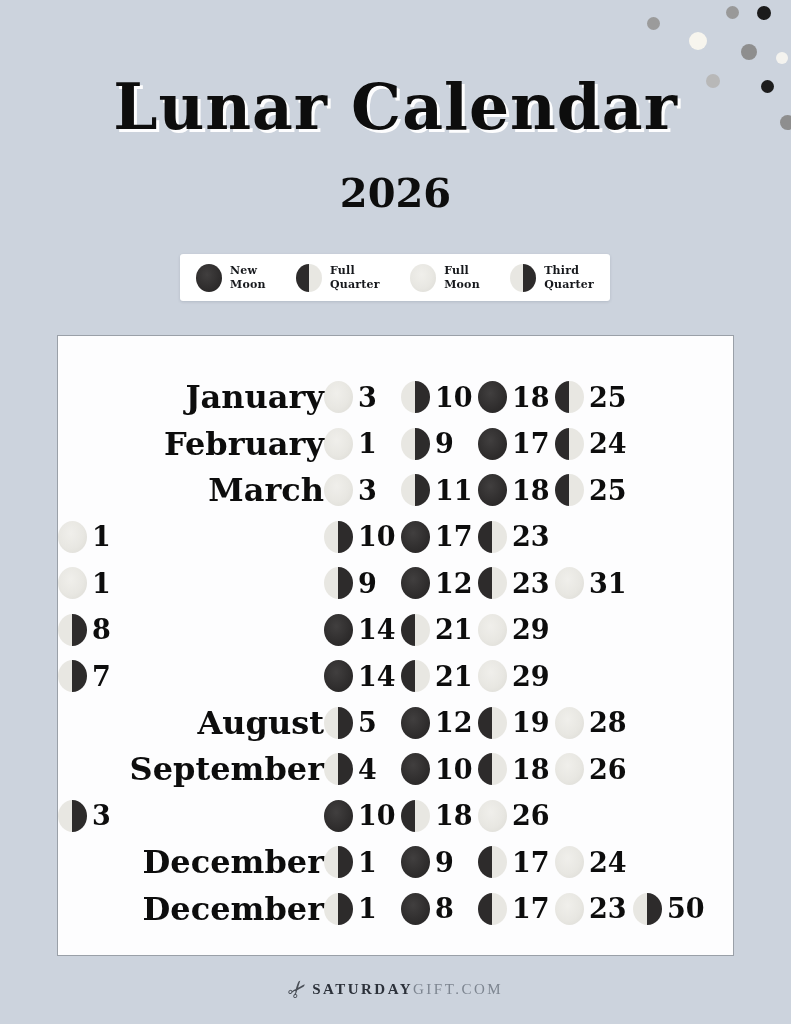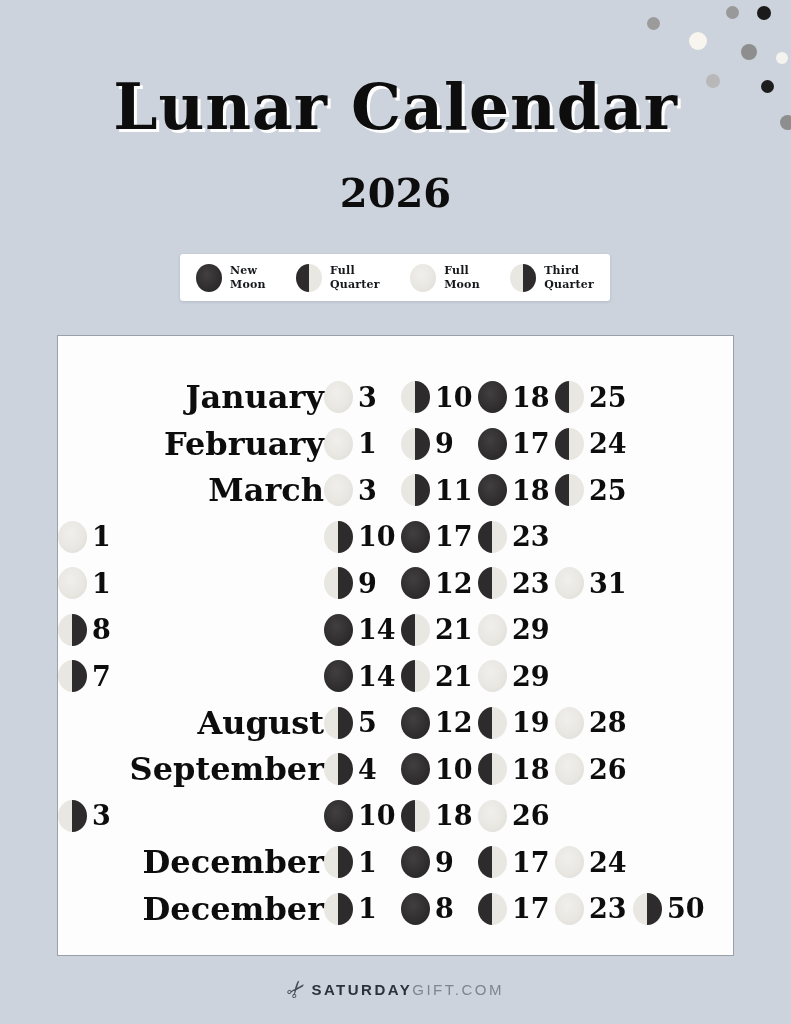--- a/index.html
+++ b/index.html
@@ -72,21 +72,21 @@
   .phase-day{font-weight:700;font-size:27px;line-height:1;color:var(--ink);}
   
   .footer{
     position:absolute;left:0;right:0;top:978px;
     display:flex;align-items:center;justify-content:center;gap:5px;
   }
   .scissors{
     font-family:"DejaVu Sans", sans-serif;font-size:23px;color:#4a4f57;
     transform:rotate(-50deg);display:inline-block;line-height:1;
   }
-  .brand{font-family:Liberation Sans, sans-serif;font-size:15px;letter-spacing:2.5px;line-height:1;}
+  .brand{font-family:Liberation Serif, serif;font-size:15px;letter-spacing:2.5px;line-height:1;}
   .brand-bold{font-weight:700;color:var(--brand-dark);}
   .brand-light{font-weight:400;color:var(--brand-light);}
 </style>
 </head>
 <body>
 
 <div class="page">
 
   <div class="decor">
       <span class="dot" style="left: 726px; top: 6px; width: 13px; height: 13px; background: rgb(153, 153, 153);"></span>

